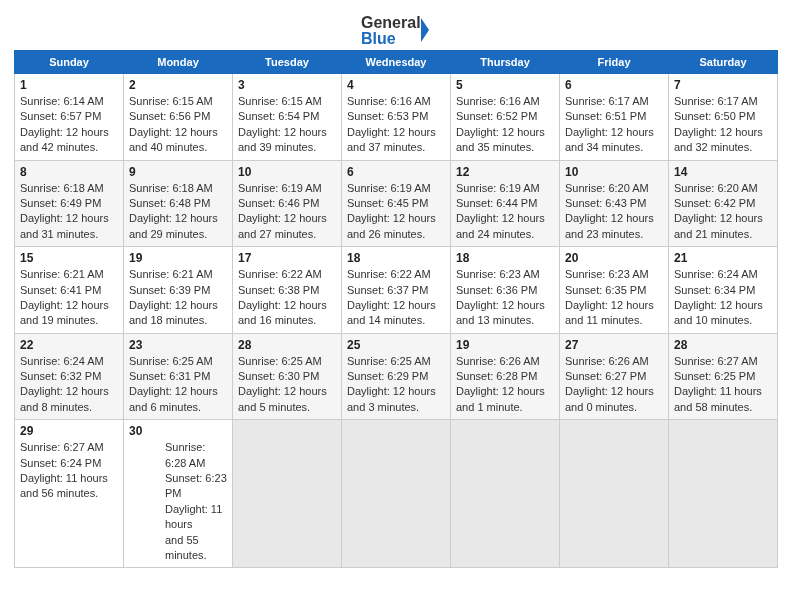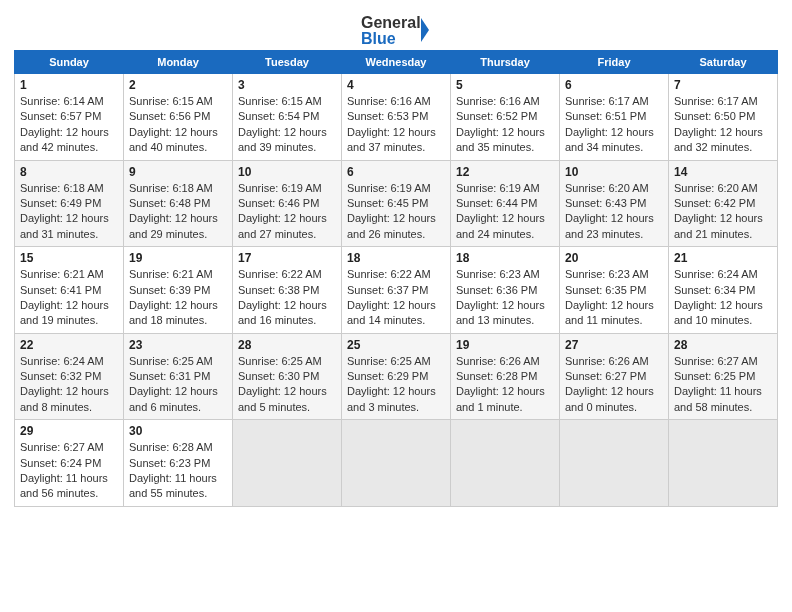--- a/index.html
+++ b/index.html
@@ -319,21 +319,21 @@
         <tr>
           <td>
             <span class="day-num">29</span>
             <div class="day-info" style="white-space: pre-line;">Sunrise: 6:27 AM
 Sunset: 6:24 PM
 Daylight: 11 hours
 and 56 minutes.</div>
           </td>
           <td>
             <span class="day-num">30</span>
-            <div class="day-info" style="white-space: pre-line;">Sunrise: 6:28 AM
+            <div class="day-info" style="white-space: pre-line; margin-left: 36px;">Sunrise: 6:28 AM
 Sunset: 6:23 PM
 Daylight: 11 hours
 and 55 minutes.</div>
           </td>
           <td class="empty-cell"></td>
           <td class="empty-cell"></td>
           <td class="empty-cell"></td>
           <td class="empty-cell"></td>
           <td class="empty-cell"></td>
         </tr>

